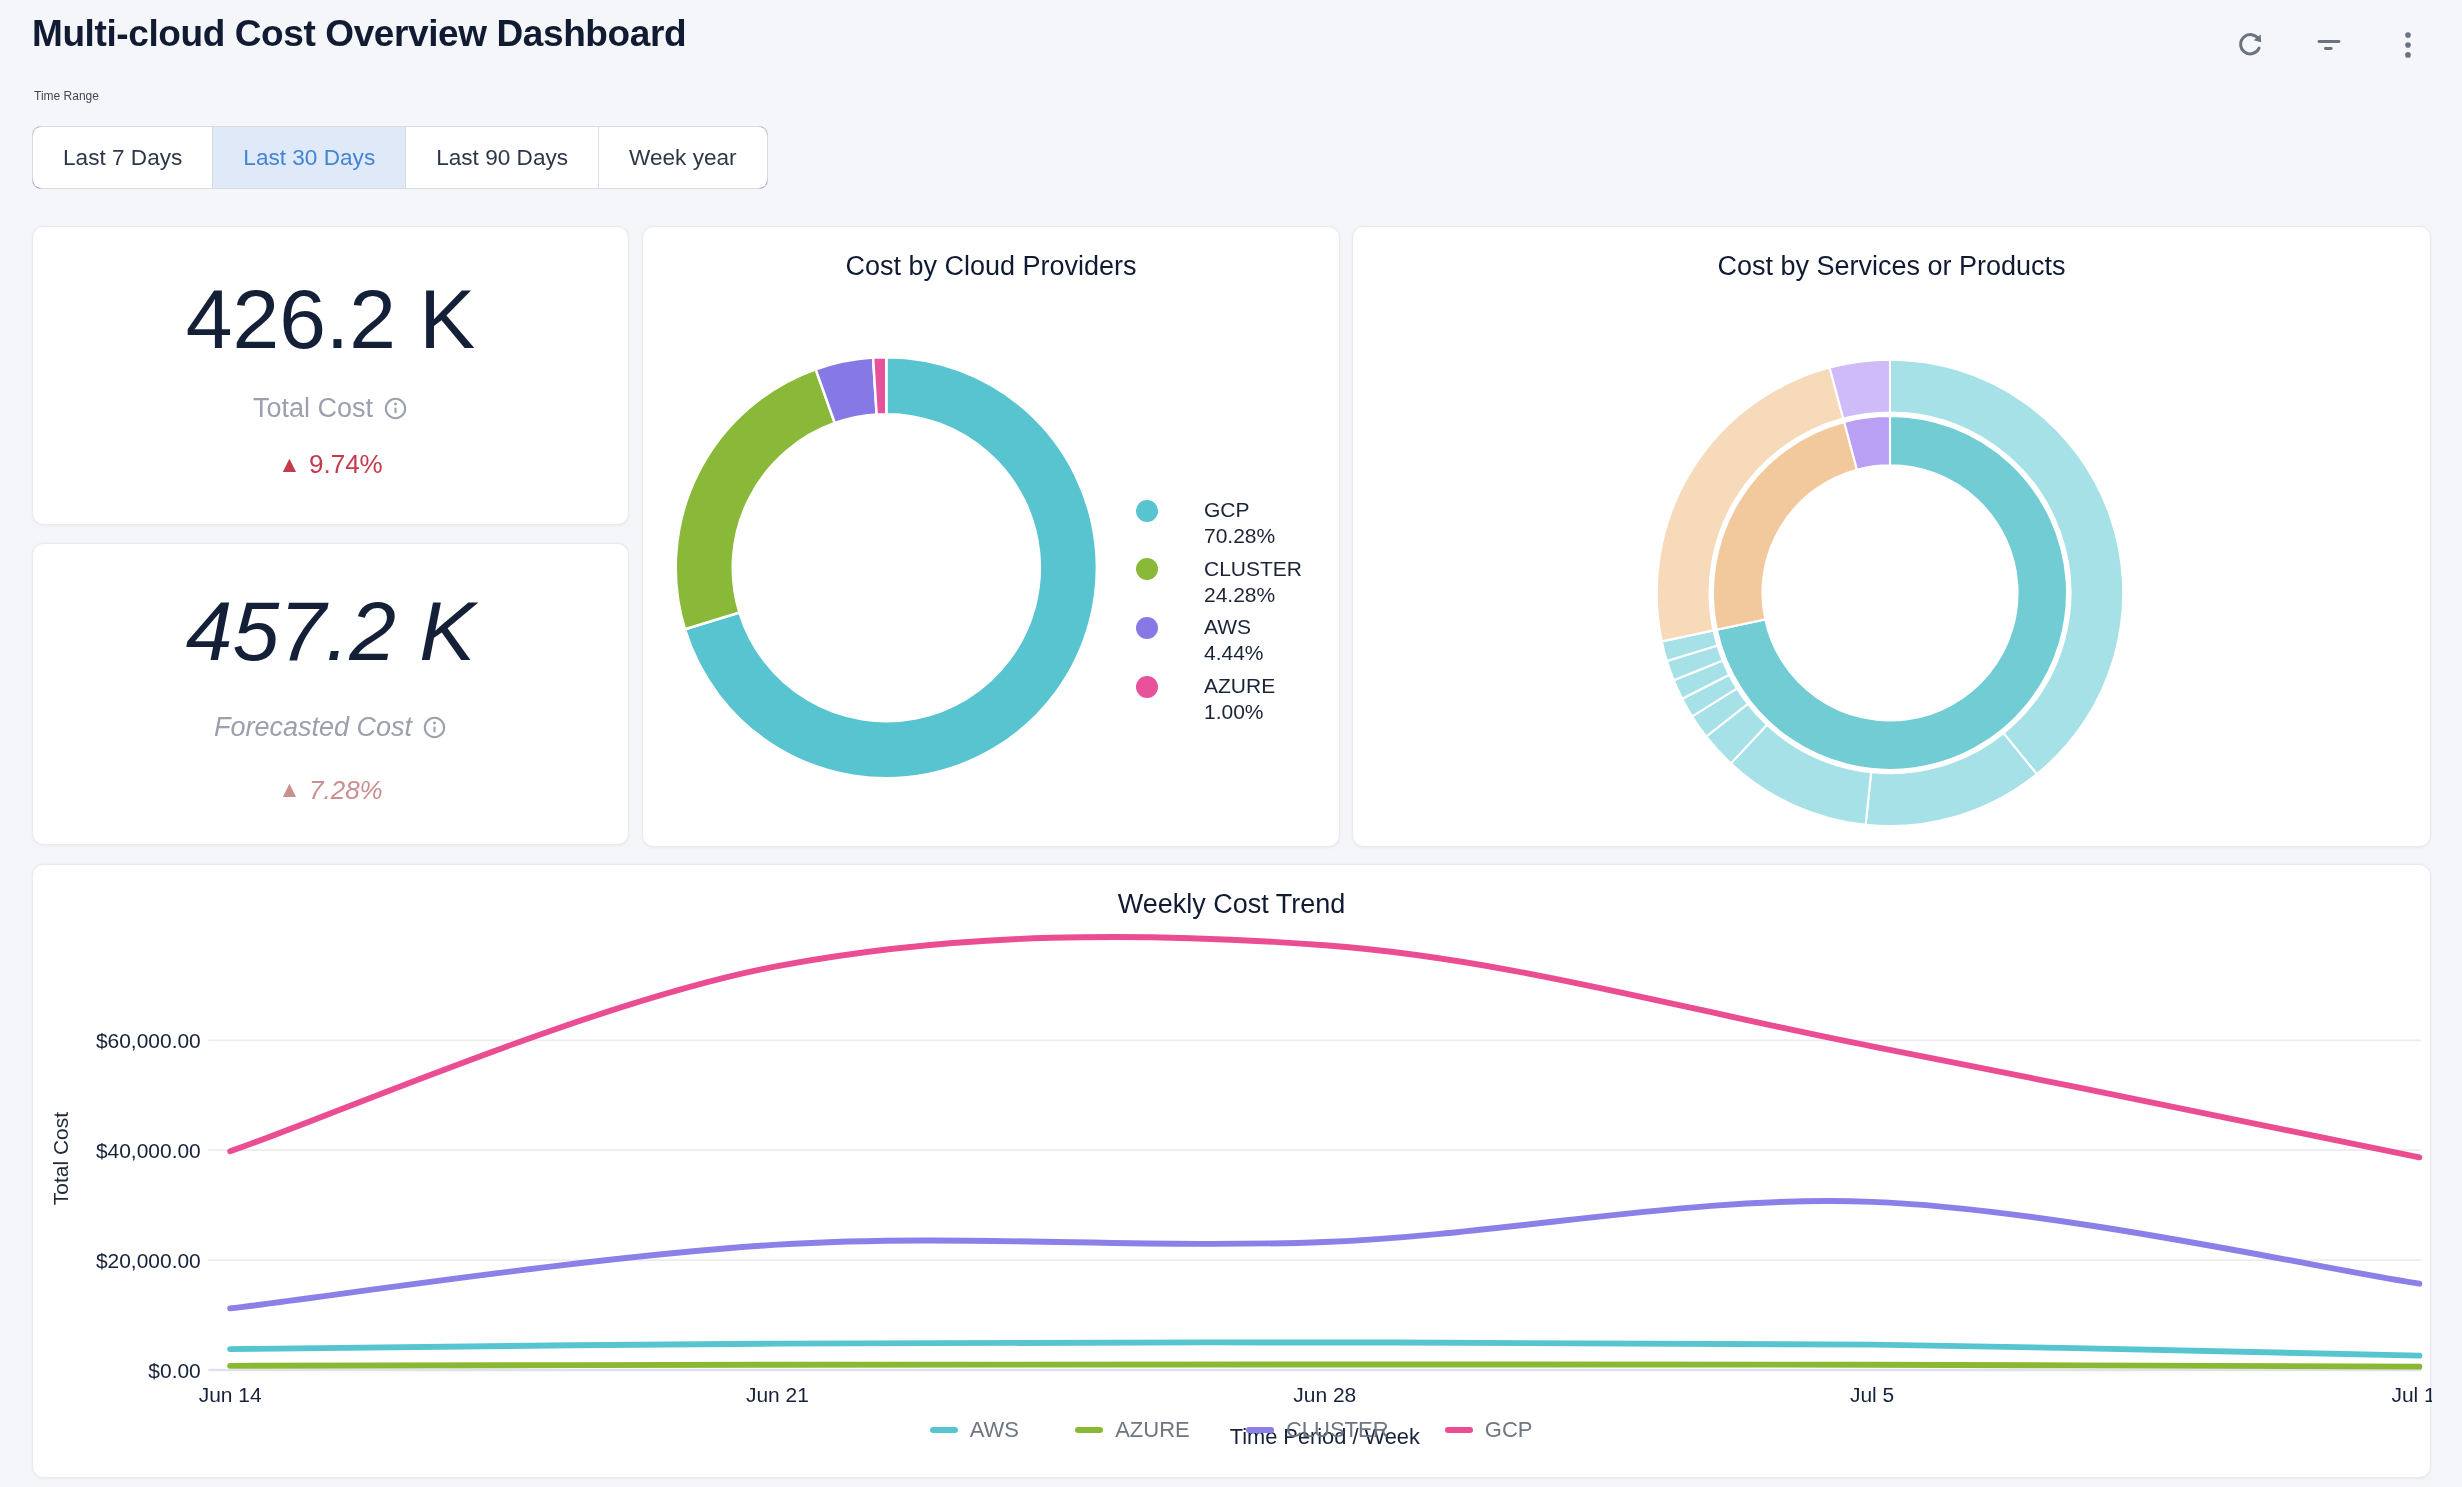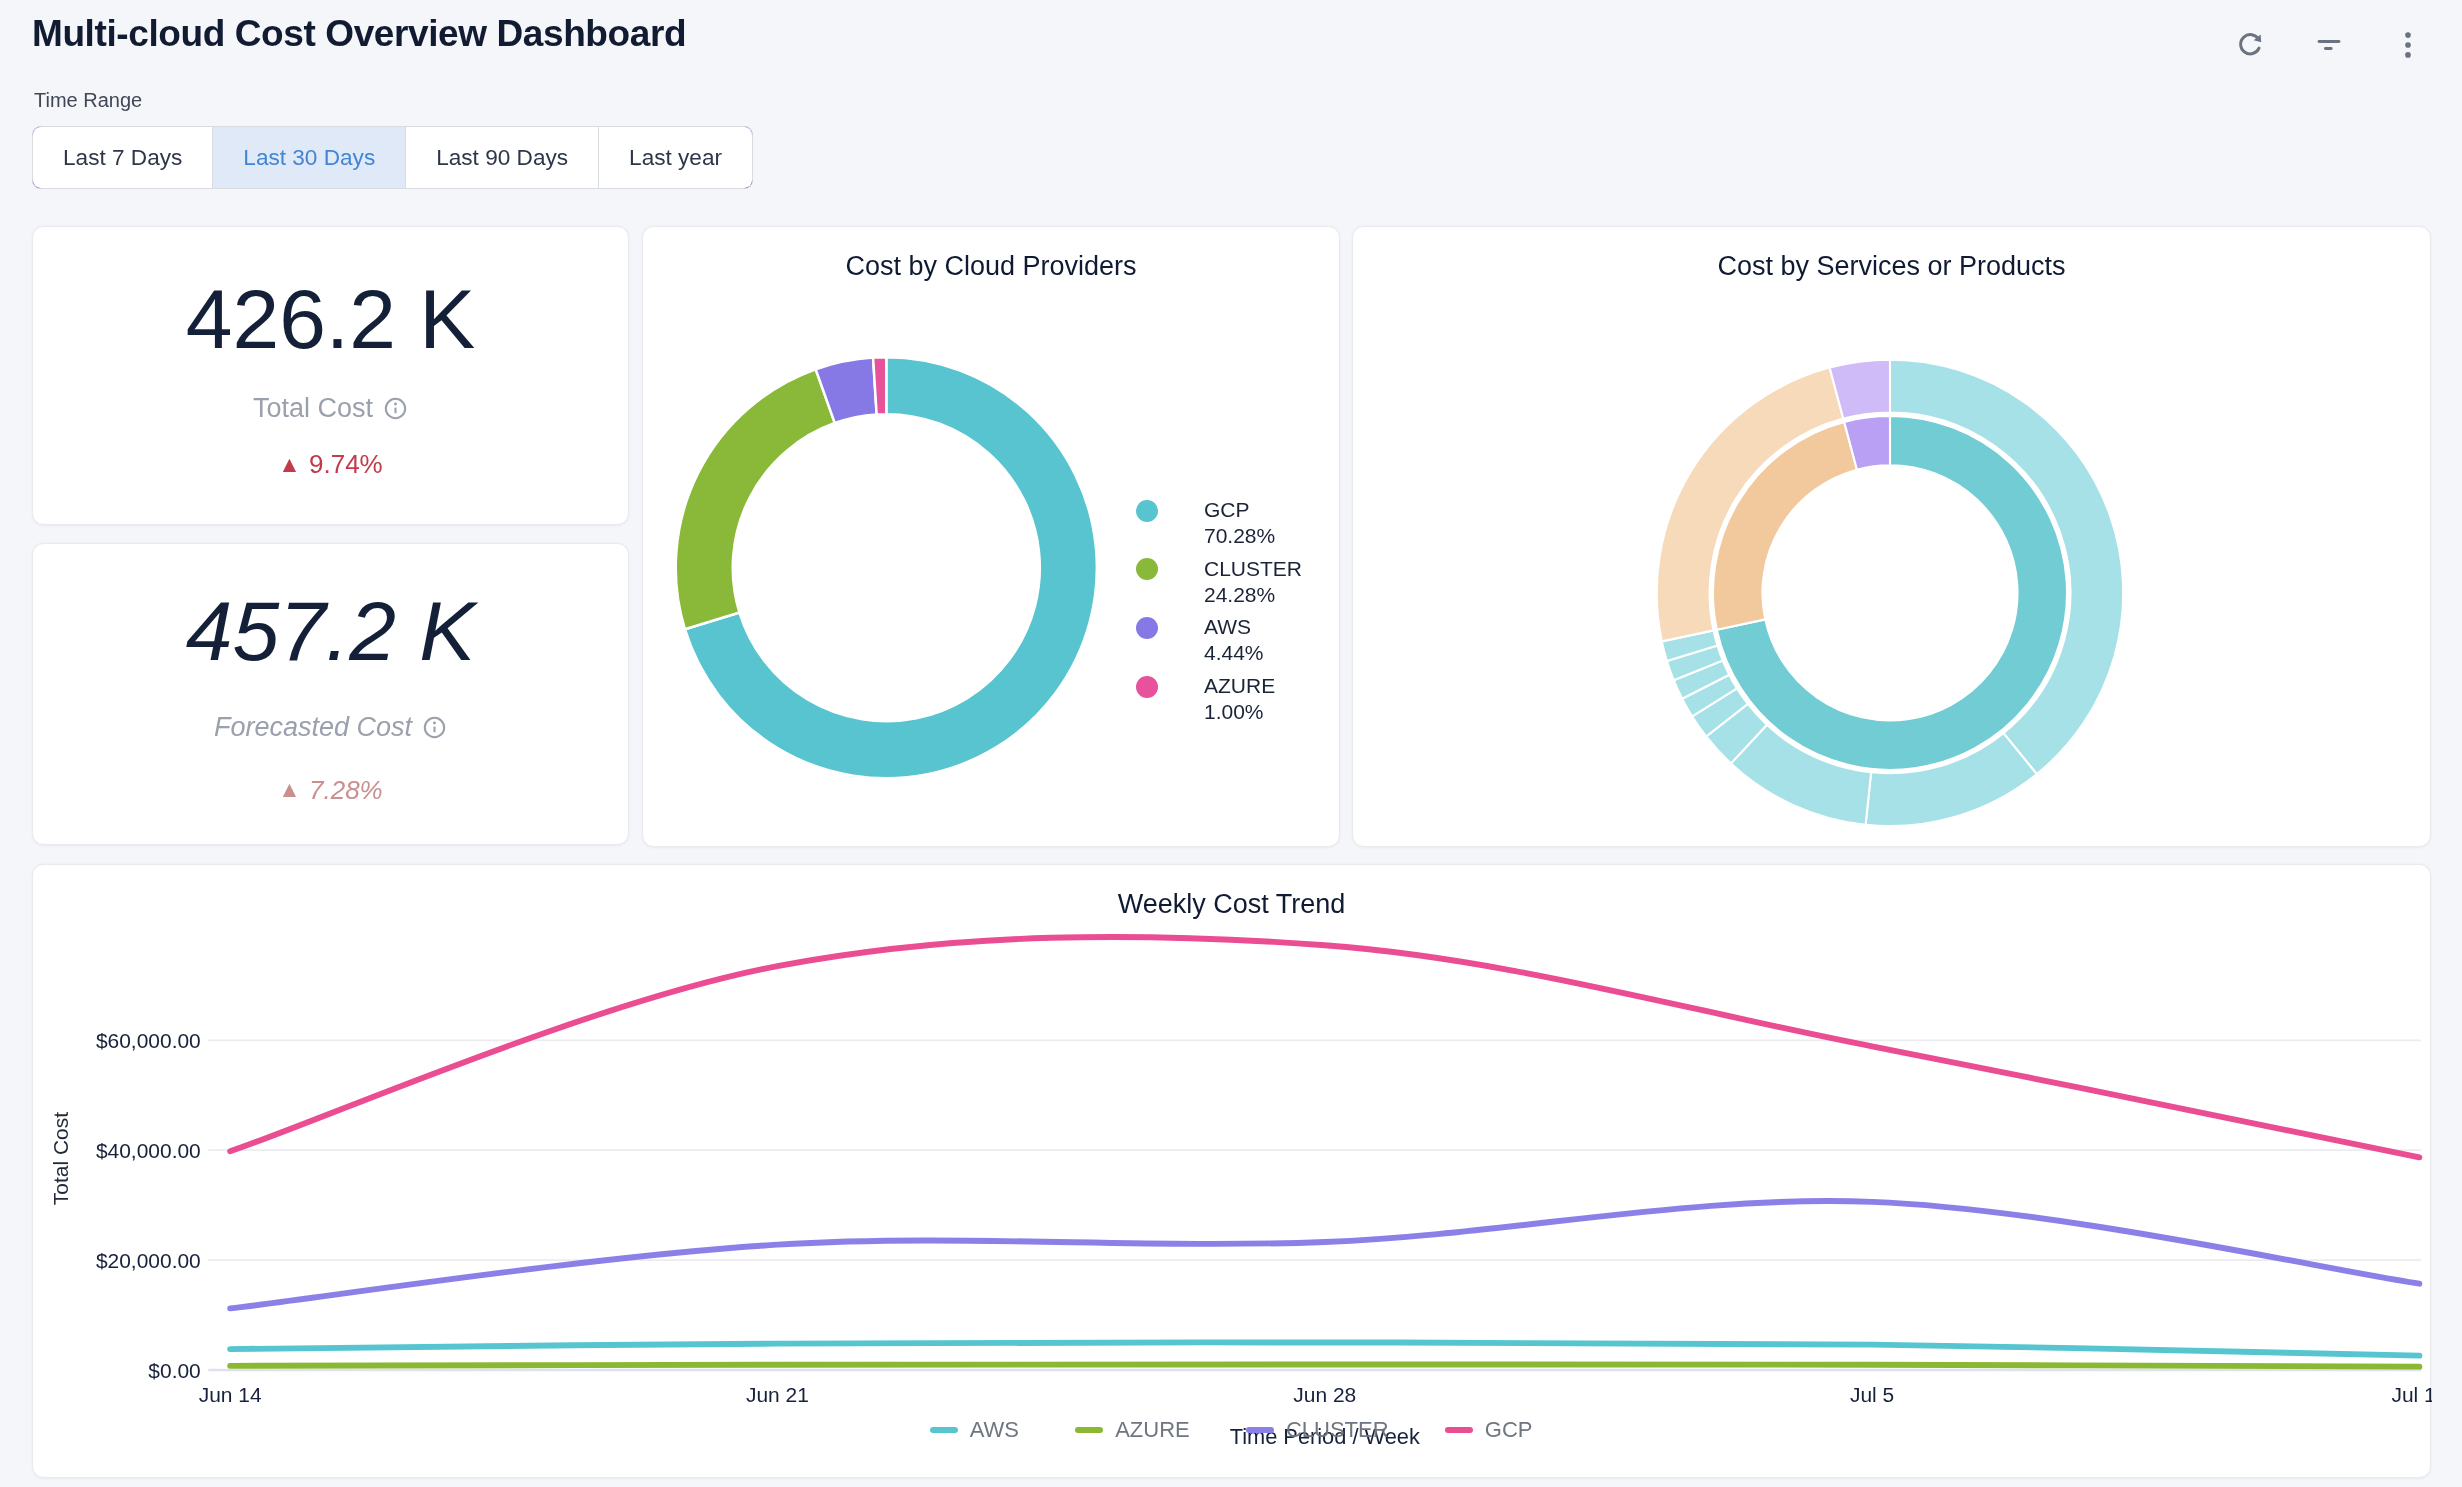--- a/index.html
+++ b/index.html
@@ -7,21 +7,21 @@
   .page { position:relative; width:2462px; height:1488px; }
 
   
   .header-title { position:absolute; left:32px; top:13.4px; font-size:37px; font-weight:700; color:#111c33; letter-spacing:-0.4px; }
   .header-actions { position:absolute; right:35px; top:25px; display:flex; gap:40px; align-items:center; }
   .icon-btn { width:39px; height:39px; display:flex; align-items:center; justify-content:center; cursor:pointer; background:none; border:none; }
   .icon-btn svg { width:34px; height:34px; stroke:#6b7280; fill:none; stroke-width:2.1; stroke-linecap:round; stroke-linejoin:round; }
   .icon-btn svg .fillpart { fill:#6b7280; stroke:none; }
 
   
-  .time-range-label { position:absolute; left:34px; top:89px; font-size:20px; color:#3f4756; }
+  .time-range-label { position:absolute; left:34px; top:89px; font-size:12px; color:#3f4756; }
   .segmented { position:absolute; left:32px; top:126px; display:flex; background:#4c1d95; border:1.7px solid #d8dbe0; border-radius:8.4px; overflow:hidden; }
   .segmented button { font-family:inherit; font-size:22.6px; color:#2d3748; background:#fff; border:none; border-right:1.7px solid #d8dbe0; padding:17.6px 30px; cursor:pointer; white-space:nowrap; }
   .segmented button:last-child { border-right:none; }
   .segmented button.selected { background:#dfe9f7; color:#4285d2; }
 
   
   .card { position:absolute; background:#ffffff; border:1.7px solid #e8eaee; border-radius:11.7px; box-shadow:0 0.8px 2.5px rgba(16,24,40,0.05); }
   .card-title { text-align:center; font-size:27px; font-weight:500; color:#101b33; padding-top:23.5px; }
 
   #metric-card-1 { left:32px; top:226px; width:597px; height:299px; }
@@ -77,21 +77,21 @@
         <circle class="fillpart" cx="12" cy="19" r="2"></circle>
       </svg>
     </button>
   </div>
 
   <div class="time-range-label">Time Range</div>
   <div class="segmented">
     <button>Last 7 Days</button>
     <button class="selected">Last 30 Days</button>
     <button>Last 90 Days</button>
-    <button>Last year</button>
+    <button>Week year</button>
   </div>
 
   <div class="card" id="metric-card-1">
     <div class="metric-inner">
       <div class="metric-value">426.2 K</div>
       <div class="metric-label">
         <span>Total Cost</span>
         <svg viewBox="0 0 24 24">
           <circle cx="12" cy="12" r="9.3"></circle>
             <line x1="12" y1="11.2" x2="12" y2="16.5"></line>

